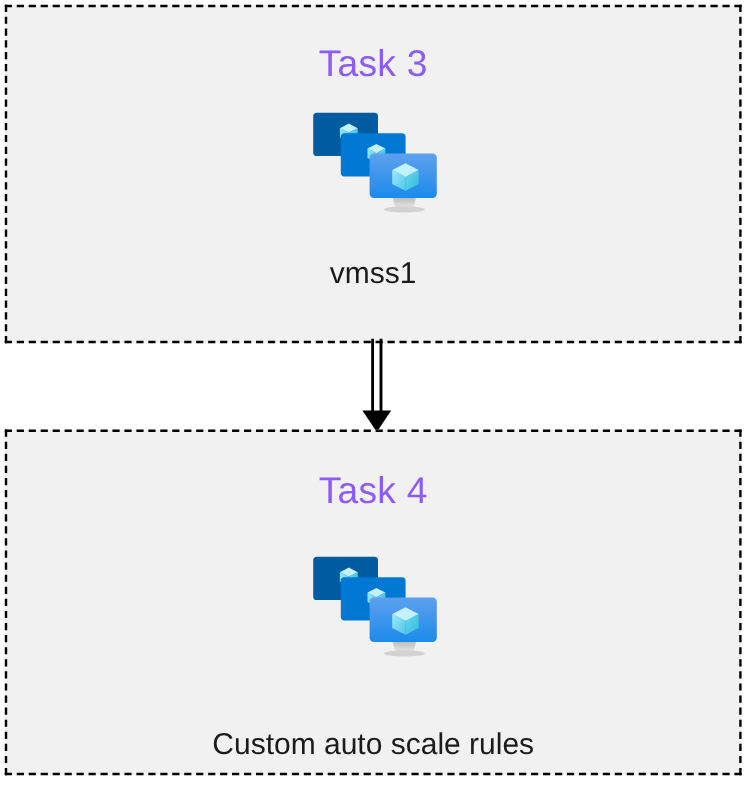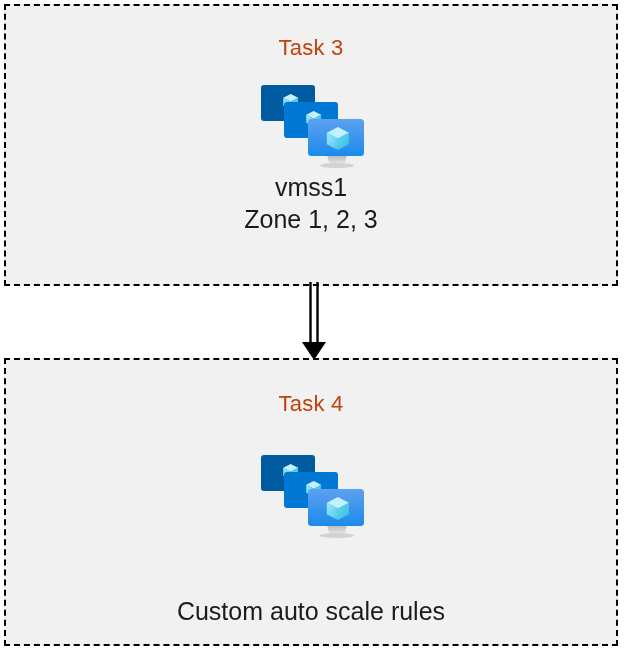--- a/index.html
+++ b/index.html
@@ -38,22 +38,22 @@
   #box-task4 {
     left: 4px;
     top: 358px;
     width: 614px;
     height: 288px;
     gap: 13px;
   }
 
   
   .task-title {
-    color: #c2410c;
-    font-size: 22px;
+    color: #8b5cf6;
+    font-size: 31px;
     line-height: 1;
     font-weight: 400;
     letter-spacing: 0.2px;
     white-space: nowrap;
     text-align: right;
   }
   #box-task3 .task-title { margin-top: 31px; }
   #box-task4 .task-title { margin-top: 33px; }
 
   
@@ -65,21 +65,21 @@
 
   
   .caption {
     color: #1b1b1b;
     font-size: 25px;
     line-height: 1.26;
     font-weight: 400;
     text-align: center;
     white-space: nowrap;
   }
-  #box-task3 .caption { margin-top: 0; }
+  #box-task3 .caption { margin-top: 32px; }
   #box-task4 .caption { margin-top: 41px; }
 
   
   #connector {
     position: absolute;
     left: 292px;
     top: 282px;
     width: 44px;
     height: 78px;
     pointer-events: none;
@@ -143,21 +143,20 @@
         <g transform="translate(68,47) scale(0.92)">
           <path d="M14 0 L26 6.2 L14 12.4 L2 6.2 Z" fill="#c3f1ff"></path>
           <path d="M2 6.2 L14 12.4 L14 25 L2 18.8 Z" fill="url(#g-cubeL-a)"></path>
           <path d="M26 6.2 L14 12.4 L14 25 L26 18.8 Z" fill="url(#g-cubeR-a)"></path>
         </g>
       </g>
     </svg>
 
     <div class="caption">
       <div>vmss1</div>
-      <div>Zone 1, 2, 3</div>
     </div>
   </div>
 
   <svg id="connector" viewBox="0 0 44 78">
 
     <line x1="18.5" y1="0" x2="18.5" y2="62" stroke="#000000" stroke-width="2.4"></line>
     <line x1="25.5" y1="0" x2="25.5" y2="62" stroke="#000000" stroke-width="2.4"></line>
 
     <path d="M10 60 L34 60 L22 78 Z" fill="#000000"></path>
   </svg>

